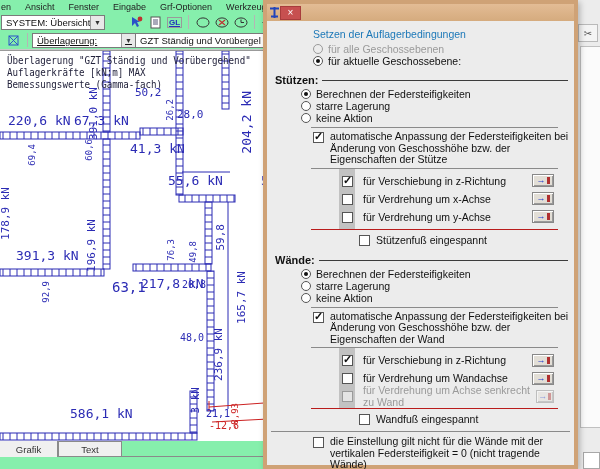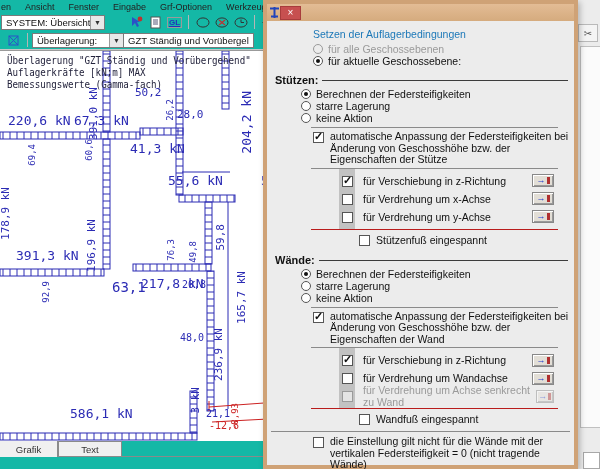--- a/index.html
+++ b/index.html
@@ -1,18 +1,18 @@
 <!DOCTYPE html>
 <html><head>
 <meta charset="utf-8">
 <style>
   * { margin:0; padding:0; box-sizing:border-box; }
   html,body { width:600px; height:469px; overflow:hidden; background:#f0f0f0;
               font-family:"Liberation Sans", sans-serif; }
-  #app { position:relative; width:600px; height:469px; background:#14b8a6; }
+  #app { position:relative; width:600px; height:469px; background:#86efac; }
 
   
   .menubar { position:absolute; left:0; top:0; width:600px; height:13px;
              display:flex; align-items:center; font-size:9px; color:#222; }
   .menubar .mi { padding:0 7px; white-space:nowrap; }
   .menubar .mi:first-child { padding-left:1px; }
 
   
   .toolbar { position:absolute; left:0; display:flex; align-items:center; }
   .t1 { top:13px; width:600px; height:18px; }
@@ -174,21 +174,21 @@
 
   <div class="toolbar t2">
     <div class="tbtn" style="margin-left:5px;">
       <svg width="13" height="13" viewBox="0 0 13 13">
           <rect x="2" y="2" width="9" height="9" fill="none" stroke="#2a52c8"></rect>
           <line x1="2" y1="2" x2="11" y2="11" stroke="#2a52c8"></line>
           <line x1="11" y1="2" x2="2" y2="11" stroke="#2a52c8"></line>
         </svg>
     </div>
     <div class="tsep"></div>
-    <div class="combo" style="width:92px;">
+    <div class="combo" style="width:104px;text-decoration:underline;">
       <span class="val">Überlagerung:</span>
       <span class="dd">▼</span>
     </div>
     <div class="combo" style="width:130px; border-left:none;">
       <span class="val">GZT Ständig und Vorübergel</span>
     </div>
   </div>
 
   <div class="canvas">
     <svg class="plan" width="268" height="391" viewBox="0 0 268 391">

